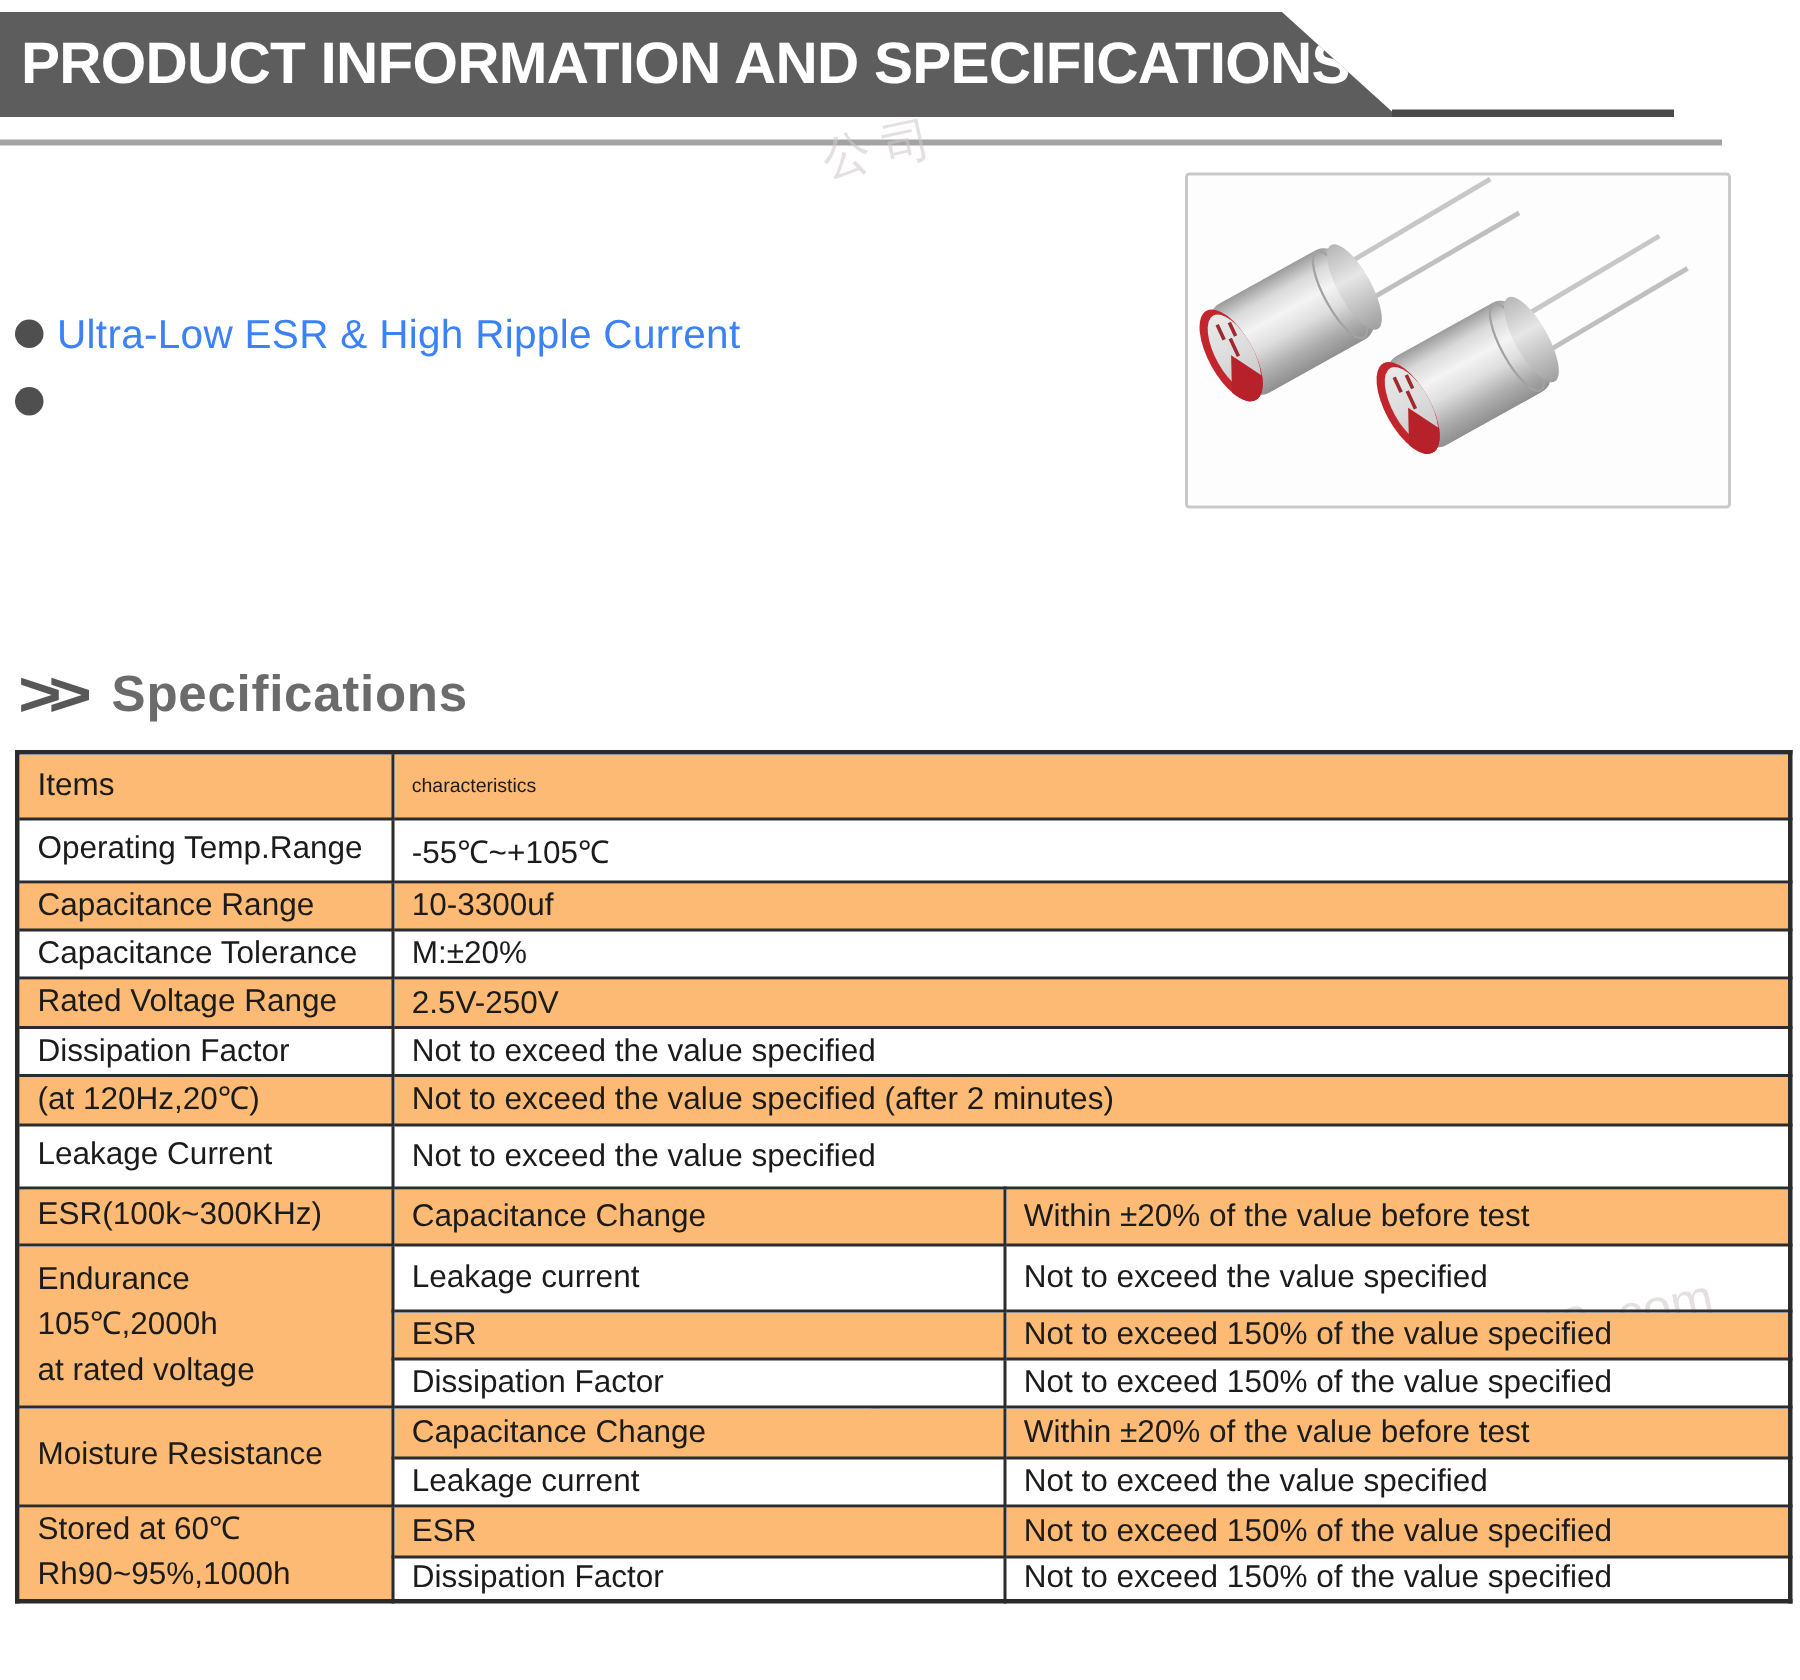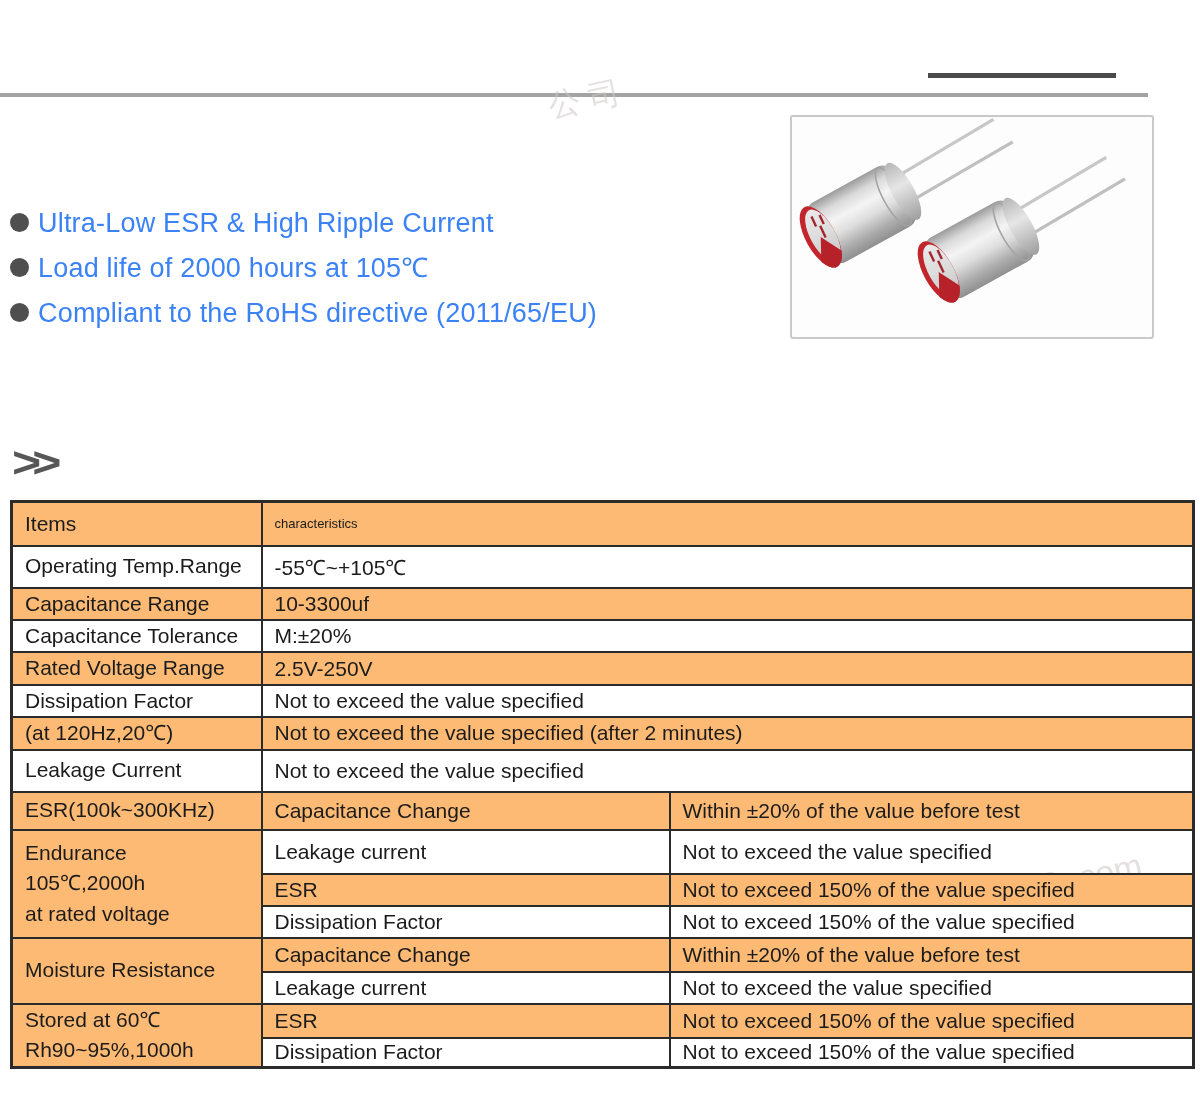--- a/index.html
+++ b/index.html
@@ -48,20 +48,23 @@
   .wm1{top:78px;left:548px;transform:rotate(-12deg);}
   .wm2{top:792px;left:1088px;transform:rotate(-14deg);font-size:30px;}
   .wm3{top:858px;left:1022px;transform:rotate(-12deg);font-size:34px;}
   .wm4{top:930px;left:540px;transform:rotate(-11deg);}
 </style>
 </head>
 <body>
 
 <div class="page">
 
+  <div class="banner">
+    <span class="banner-title">PRODUCT INFORMATION AND SPECIFICATIONS</span>
+  </div>
   <div class="banner-tail"></div>
   <div class="banner-underline"></div>
 
   <span class="wm wm1">公 司</span>
   <span class="wm wm2">公司</span>
   <span class="wm wm3">88. com</span>
   <span class="wm wm4">ttps</span>
 
   <div class="photo-box">
     <svg width="356" height="216" viewBox="0 0 356 216" xmlns="http://www.w3.org/2000/svg">
@@ -117,30 +120,26 @@
     </svg>
   </div>
 
   <div class="features">
     <div class="feature">
       <span class="dot"></span>
       <span class="feature-label">Ultra-Low ESR &amp; High Ripple Current</span>
     </div>
     <div class="feature">
       <span class="dot"></span>
-      <span class="feature-label">Load life of 2000 hours at 105℃</span>
-    </div>
-    <div class="feature">
-      <span class="dot"></span>
-      <span class="feature-label">Compliant to the RoHS directive (2011/65/EU)</span>
     </div>
   </div>
 
   <div class="specs-heading">
     <span class="chevrons">&gt;&gt;</span>
+    <span class="specs-title">Specifications</span>
   </div>
 
   <table class="spec">
     <colgroup>
         <col style="width:250px">
         <col style="width:408px">
         <col style="width:524px">
       </colgroup>
     <tbody>
         <tr class="h44">

